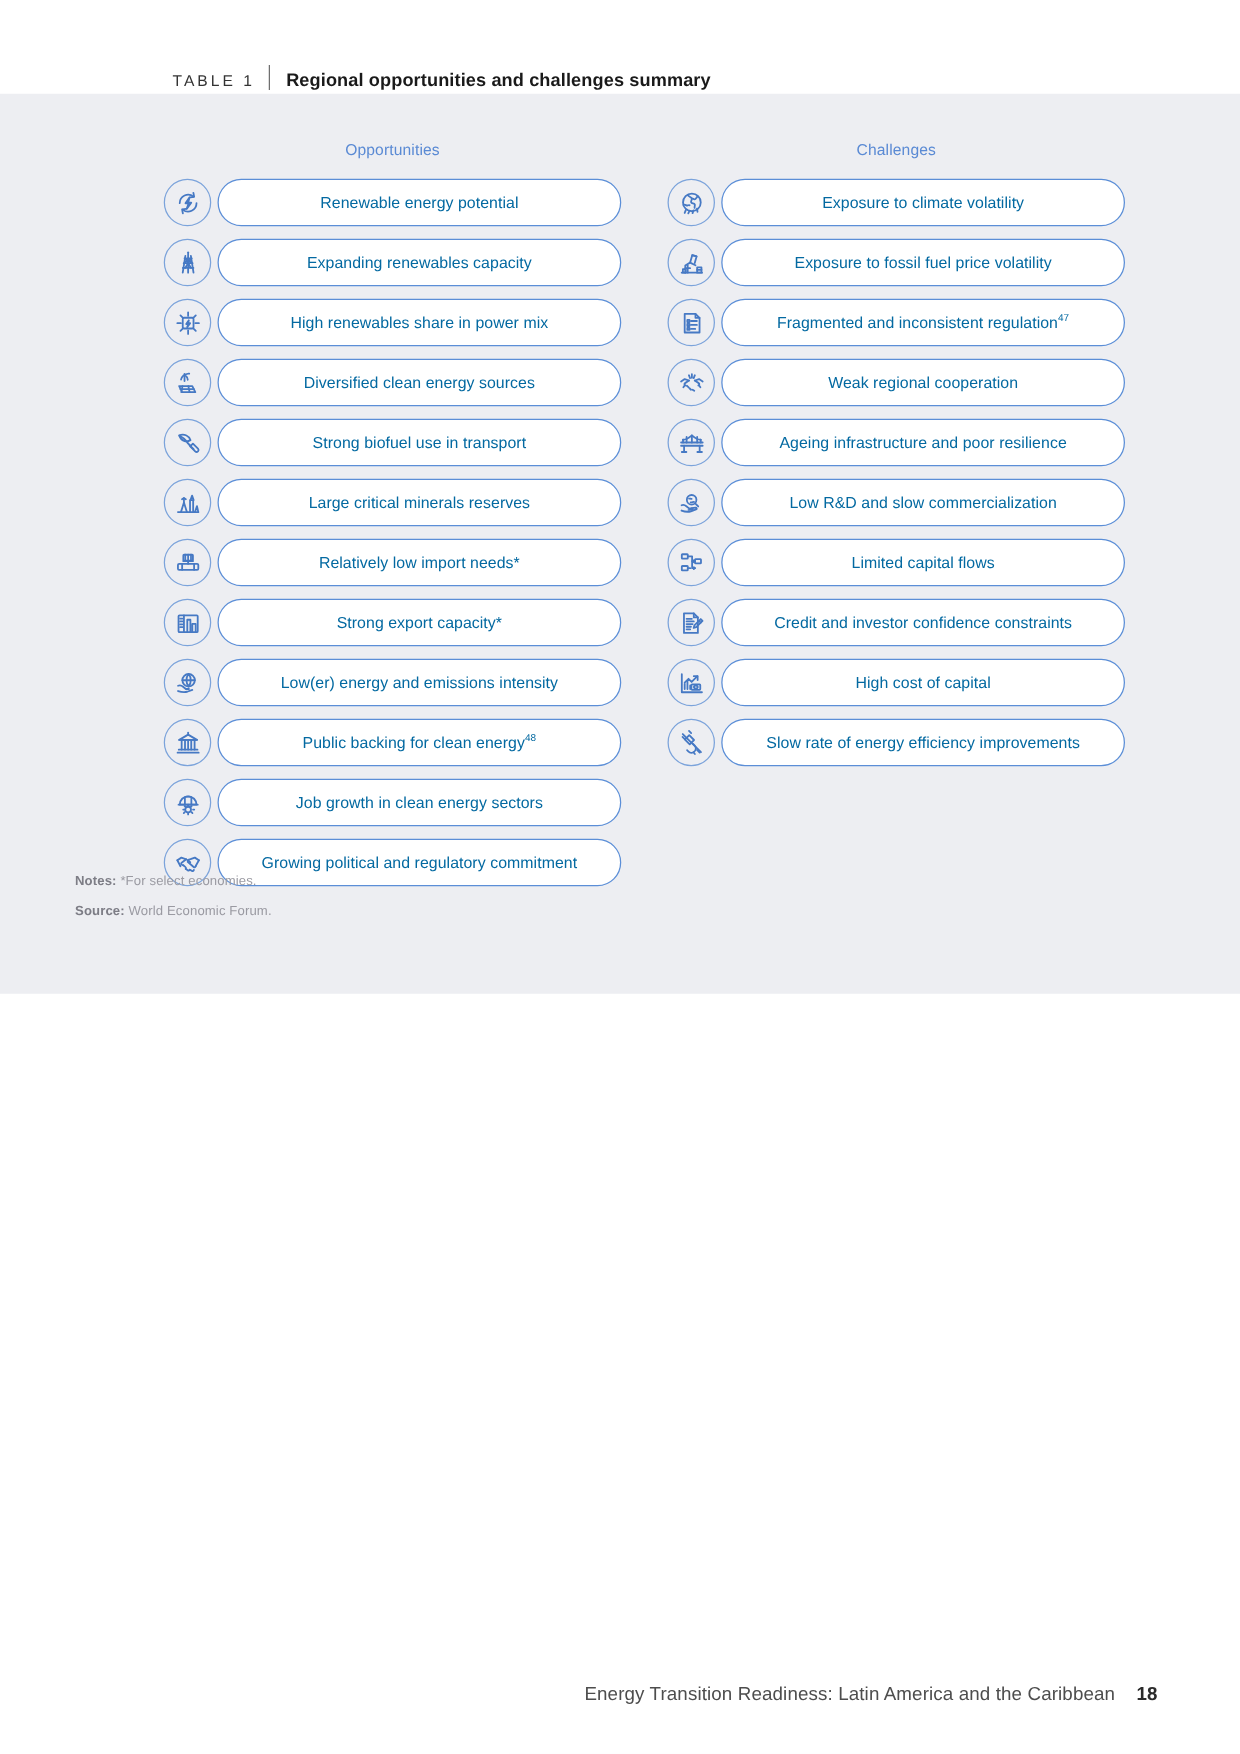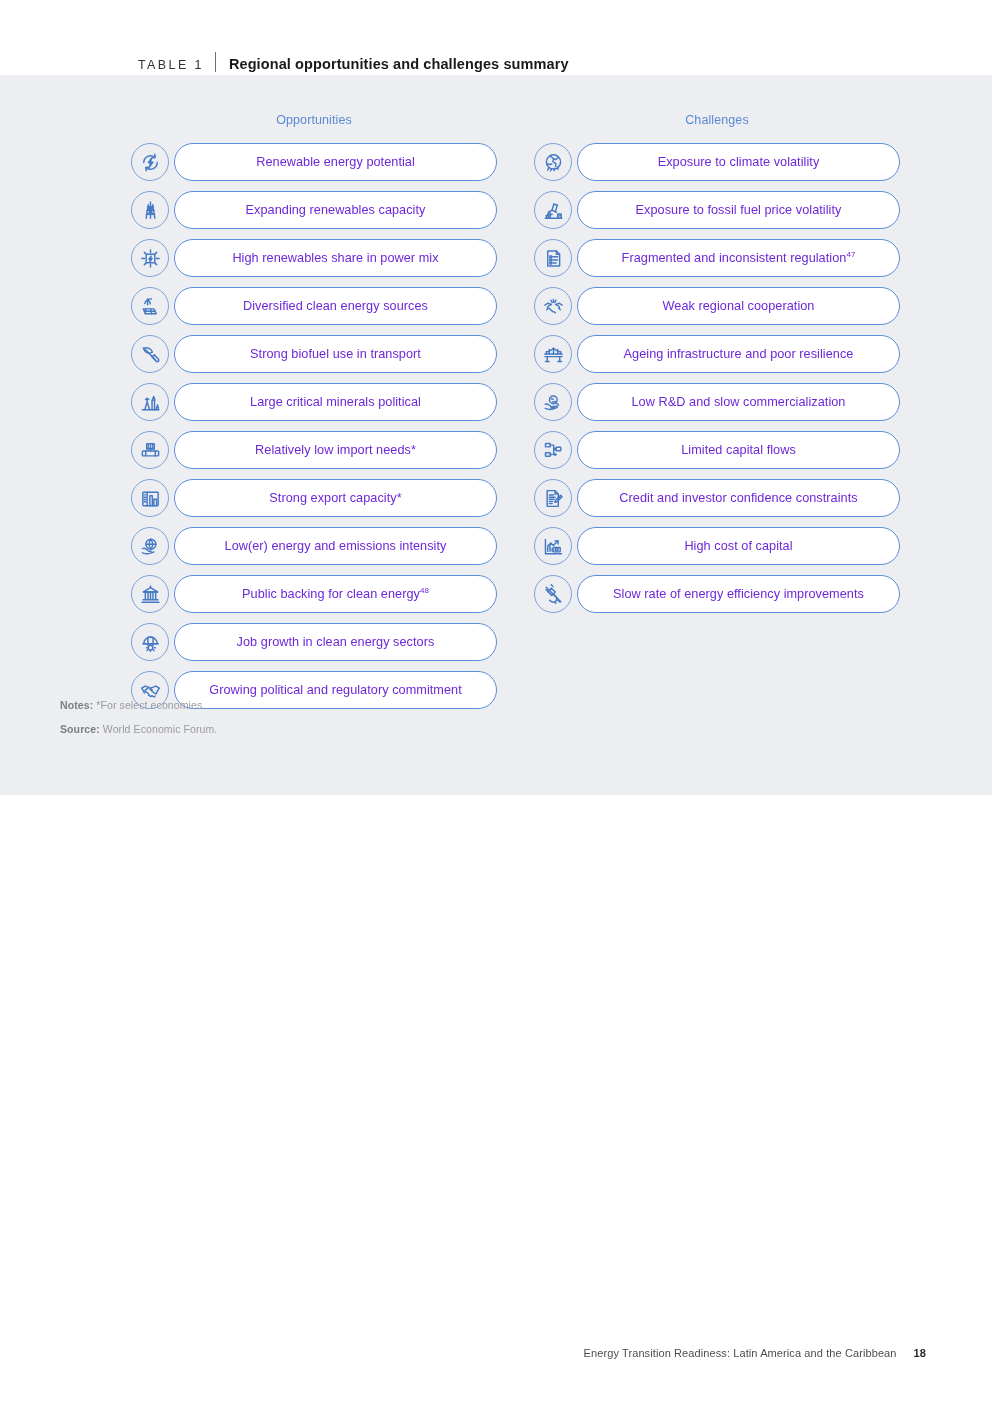--- a/index.html
+++ b/index.html
@@ -131,21 +131,21 @@
     border: 1px solid #5b8ed7;
     background: #ffffff;
     display: flex;
     align-items: center;
     justify-content: center;
     box-sizing: border-box;
     padding: 0 10px;
   }
   .pill-label {
     font-size: 12.7px;
-    color: #6d28d9;
+    color: #0369a1;
     letter-spacing: 0.05px;
     white-space: nowrap;
     line-height: 1;
   }
   .pill-label sup {
     font-size: 8px;
     vertical-align: super;
     line-height: 0;
   }
 
@@ -175,21 +175,21 @@
     top: 1347px;
     width: 992px;
     height: 20px;
   }
   .footer-inner {
     position: absolute;
     right: 66px;
     top: 0;
     display: flex;
     align-items: center;
-    font-size: 11px;
+    font-size: 15px;
     color: #4d4d4d;
     letter-spacing: 0.1px;
     white-space: nowrap;
   }
   .footer-page {
     margin-left: 17px;
     font-weight: 700;
     color: #2b2b2b;
   }
 </style>
@@ -284,21 +284,21 @@
                 <path d="M3.5 19.5h17"></path>
                 <path d="M6 19.5l2.5-8 2.5 8"></path>
                 <path d="M13.6 19.5V9.5h2.6v10"></path>
                 <path d="M14 9.5l1.3-3.8 1.3 3.8"></path>
                 <path d="M8.5 11.5V7.8"></path>
                 <path d="M6.9 8.8l1.6-1 1.6 1"></path>
                 <path d="M17.7 19.5l1.7-5 1.1 5"></path>
               </svg>
             </div>
             <div class="pill">
-              <span class="pill-label">Large critical minerals political</span>
+              <span class="pill-label">Large critical minerals reserves</span>
             </div>
           </div>
           <div class="row">
             <div class="icon-badge">
               <svg viewBox="0 0 24 24">
                 <rect x="8" y="5" width="8" height="5" rx="0.6"></rect>
                 <path d="M9.6 5v5M12 5v5M14.4 5v5"></path>
                 <path d="M8 10.4h8"></path>
                 <path d="M12 10.4v2.2"></path>
                 <rect x="3.5" y="12.6" width="17" height="5" rx="1"></rect>

